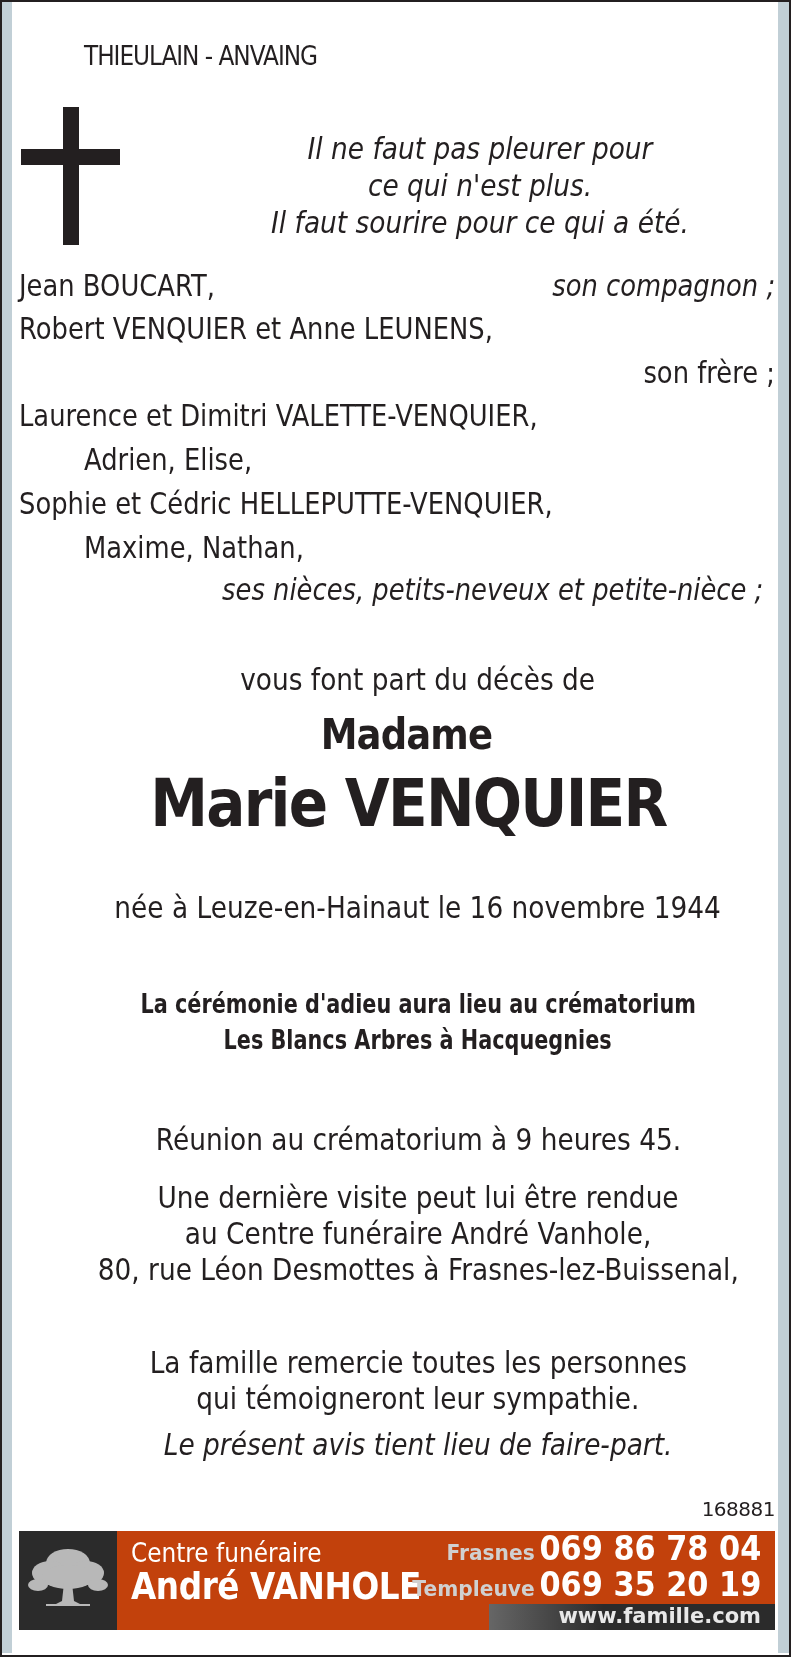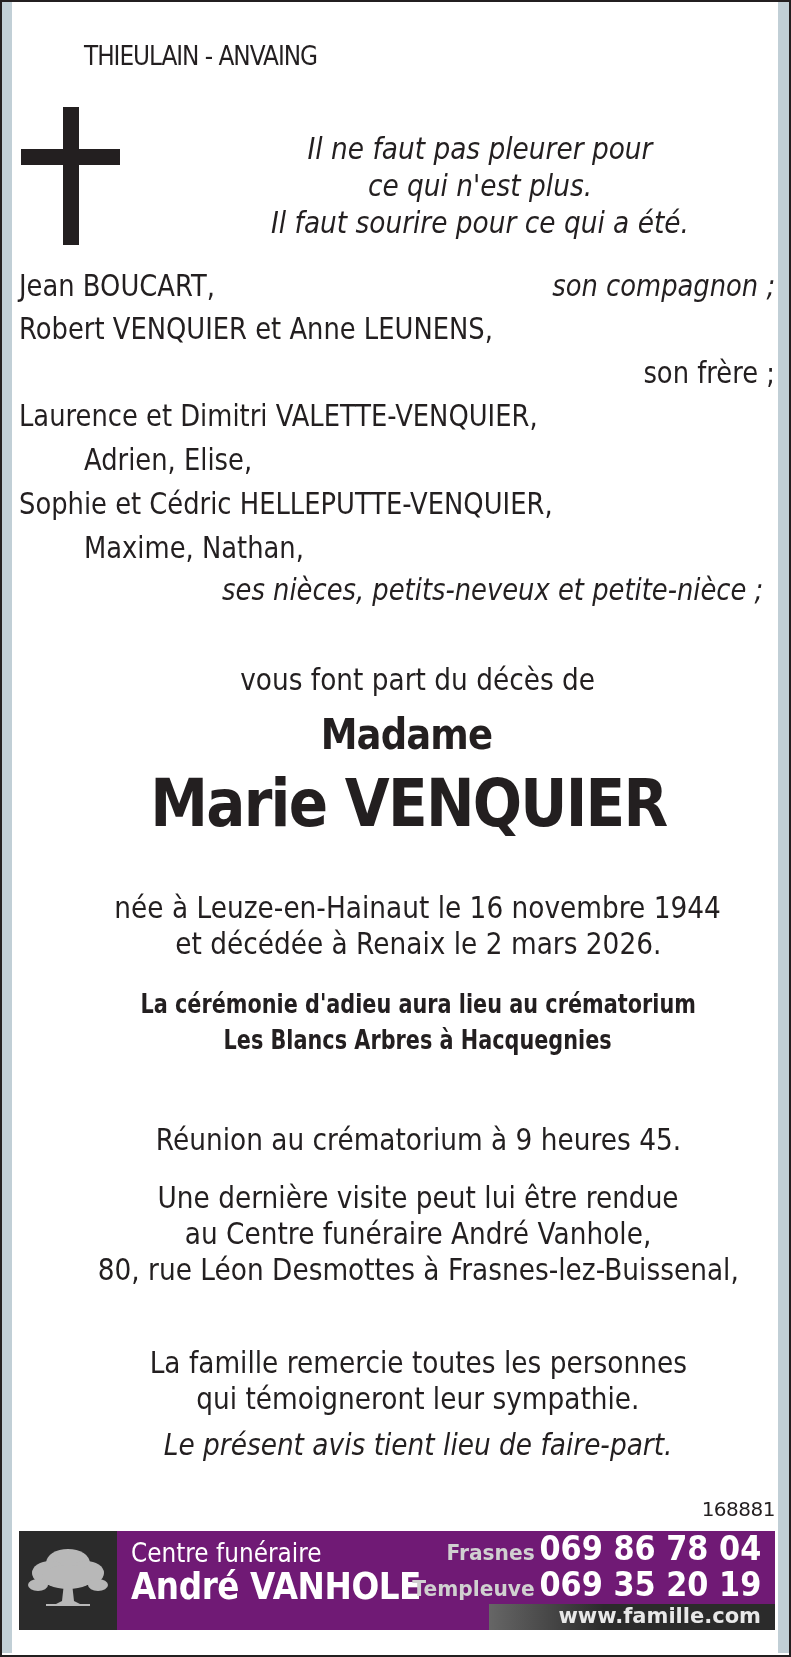--- a/index.html
+++ b/index.html
@@ -37,21 +37,21 @@
     .center-block { left: 0; width: 791px; text-align: center; padding-left: 45px; }
     .txt30 { font-size: 30px; line-height: 36px; }
     .cond { display: inline-block; transform: scaleX(0.88); transform-origin: center top; }
 
     .madame { font-size: 42px; font-weight: bold; letter-spacing: -1px; }
     .name { font-size: 66px; font-weight: bold; letter-spacing: -2px; }
     .bold30 { font-size: 26px; line-height: 36px; font-weight: bold; }
 
     .ref { right: 16px; top: 1497px; font-size: 20px; letter-spacing: -0.5px; }
 
-    .banner { position: absolute; left: 19px; top: 1531px; width: 756px; height: 99px; background: #701a75; overflow: hidden; }
+    .banner { position: absolute; left: 19px; top: 1531px; width: 756px; height: 99px; background: #c2410c; overflow: hidden; }
     .logo-box { position: absolute; left: 0; top: 0; width: 98px; height: 99px; background: #2b2b2b; }
     .logo-box svg { position: absolute; left: 5px; top: 12px; }
     .banner-line1 { position: absolute; left: 112px; top: 6px; font-size: 27px; color: #ffffff; transform: scaleX(0.86); transform-origin: left top; white-space: nowrap; }
     .banner-line2 { position: absolute; left: 112px; top: 33px; font-size: 38px; font-weight: bold; color: #ffffff; transform: scaleX(0.86); transform-origin: left top; white-space: nowrap; letter-spacing: -0.5px; }
     .www-strip { position: absolute; left: 470px; top: 73px; width: 286px; height: 26px; background: linear-gradient(to right, #666666 0%, #2b2b2b 40%, #2b2b2b 100%); }
     .phone-row { position: absolute; right: 14px; white-space: nowrap; text-align: right; transform: scaleX(0.92); transform-origin: right top; }
     .phone-row .lbl { font-size: 22px; font-weight: bold; color: #d0d0d0; }
     .phone-row .num { font-size: 33px; font-weight: bold; color: #ffffff; letter-spacing: 0px; }
     .www { position: absolute; right: 14px; top: 73px; font-size: 21px; font-weight: bold; color: #e8e8e8; white-space: nowrap; }
   </style>
@@ -99,21 +99,20 @@
 </div>
 <div class="abs center-block" style="top:710px; left:-12px;">
   <span class="cond madame">Madame</span>
 </div>
 <div class="abs center-block" style="top:765px; left:-10px;">
   <span class="cond name">Marie VENQUIER</span>
 </div>
 
 <div class="abs center-block txt30" style="top:890px;">
   <div><span class="cond">née à Leuze-en-Hainaut le 16 novembre 1944</span></div>
-  <div><span class="cond">et décédée à Renaix le 2 mars 2026.</span></div>
 </div>
 
 <div class="abs center-block bold30" style="top:986px;">
   <div><span class="cond" style="transform:scaleX(0.80);">La cérémonie d'adieu aura lieu au crématorium</span></div>
   <div><span class="cond" style="transform:scaleX(0.80);">Les Blancs Arbres à Hacquegnies</span></div>
 </div>
 
 <div class="abs center-block txt30" style="top:1122px;">
   <span class="cond">Réunion au crématorium à 9 heures 45.</span>
 </div>

